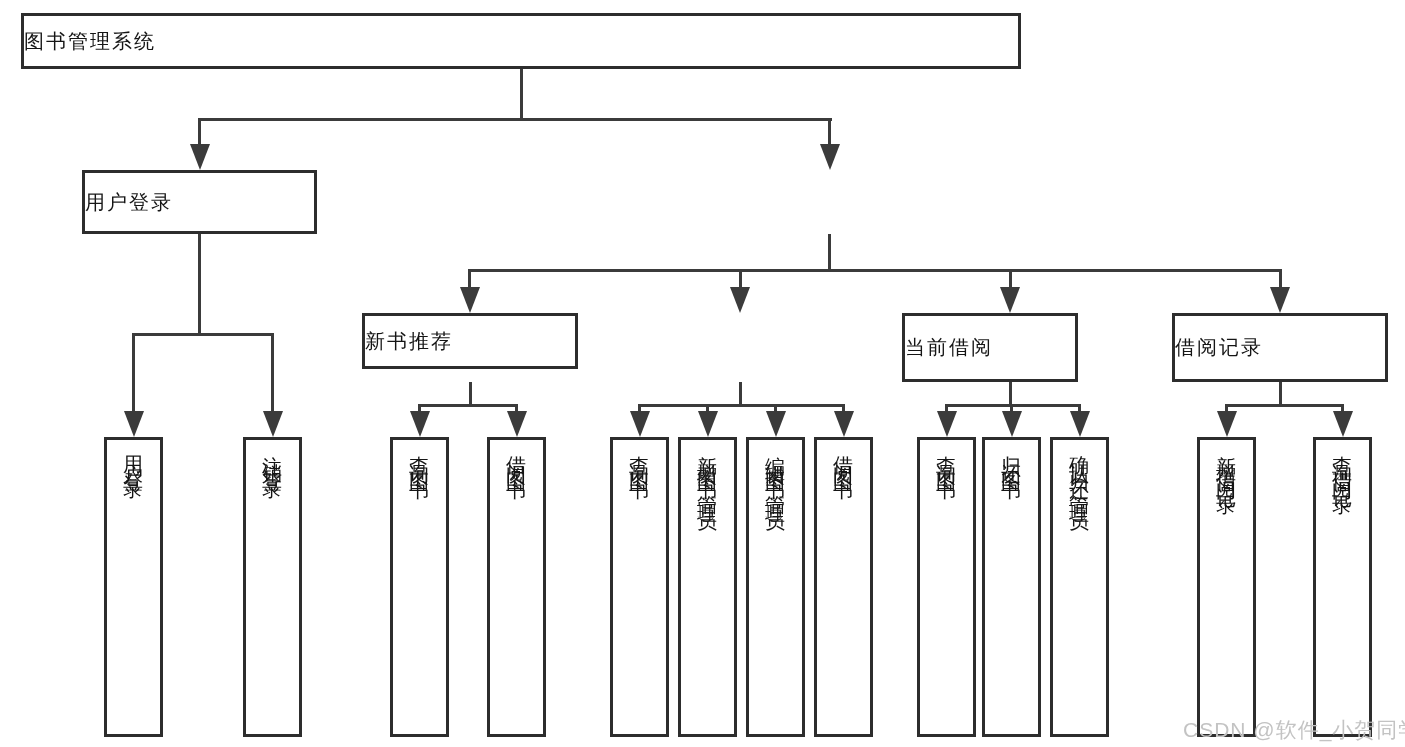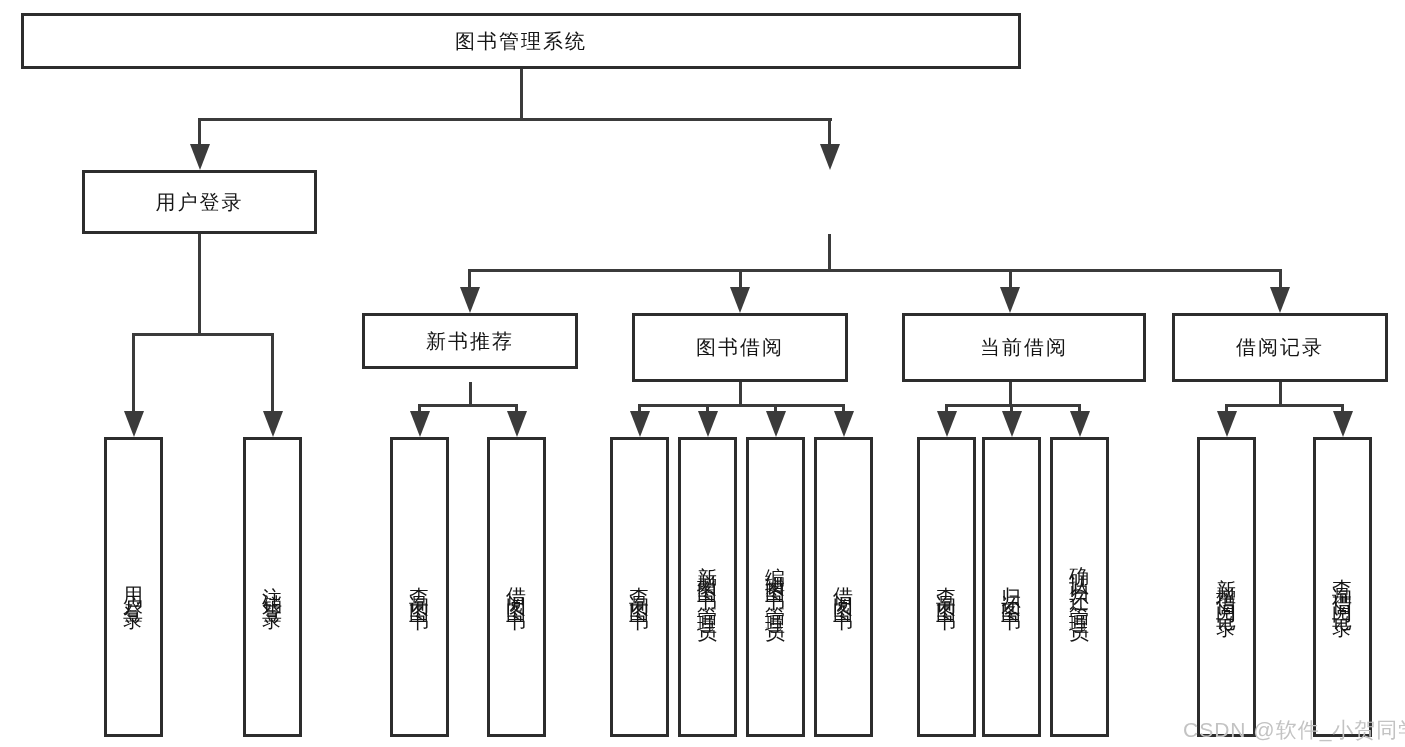--- a/index.html
+++ b/index.html
@@ -16,21 +16,21 @@
     overflow: hidden;
   }
   .canvas * { box-sizing: border-box; }
 
   .box {
     position: absolute;
     border: 3px solid #2d2d2d;
     background: #ffffff;
     display: flex;
     align-items: center;
-    justify-content: center;
+    justify-content: flex-start;
     font-size: 20px;
     color: #151515;
     letter-spacing: 2px;
     z-index: 2;
   }
   .leaf {
     writing-mode: vertical-lr;
     text-orientation: mixed;
     letter-spacing: 8px;
     line-height: 1;
@@ -104,24 +104,21 @@
   <div class="vline" style="left:739px;top:269px;height:20px"></div>
   <div class="arrow" style="left:730px;top:287px"></div>
   <div class="vline" style="left:1009px;top:269px;height:20px"></div>
   <div class="arrow" style="left:1000px;top:287px"></div>
   <div class="vline" style="left:1279px;top:269px;height:20px"></div>
   <div class="arrow" style="left:1270px;top:287px"></div>
 
   <div class="box" style="left:362px;top:313px;width:216px;height:56px">
     <span>新书推荐</span>
   </div>
-  <div class="box" style="left:632px;top:313px;width:216px;height:69px">
-    <span>图书借阅</span>
-  </div>
-  <div class="box" style="left:902px;top:313px;width:244px;height:69px">
+  <div class="box" style="left:902px;top:313px;width:176px;height:69px">
     <span>当前借阅</span>
   </div>
   <div class="box" style="left:1172px;top:313px;width:216px;height:69px">
     <span>借阅记录</span>
   </div>
 
   <div class="vline" style="left:469px;top:382px;height:25px"></div>
   <div class="hline" style="left:418px;top:404px;width:100px"></div>
   <div class="vline" style="left:418px;top:404px;height:10px"></div>
   <div class="arrow" style="left:410px;top:411px"></div>

